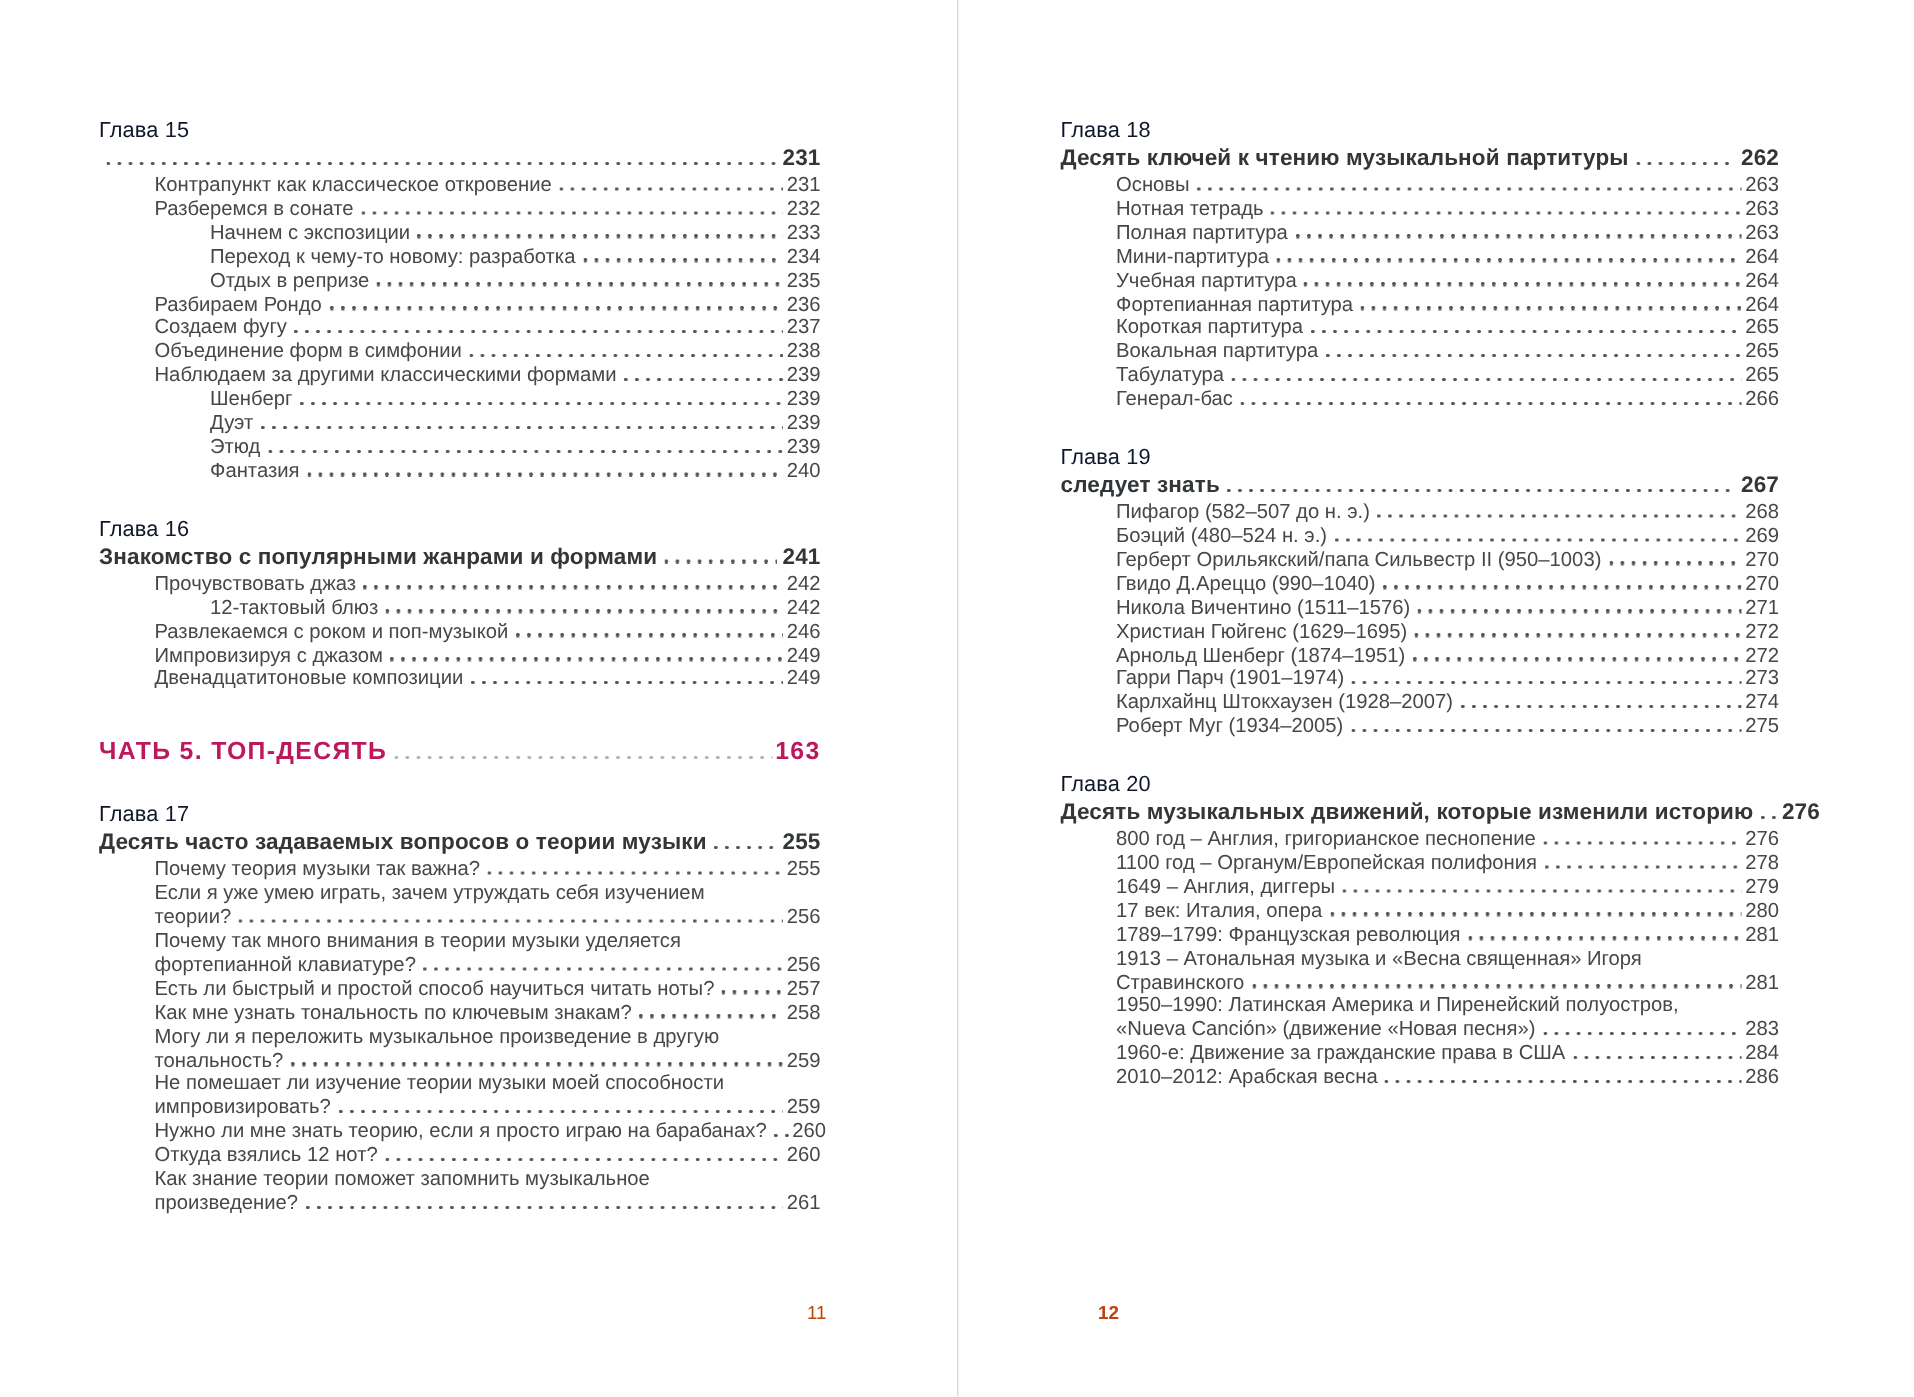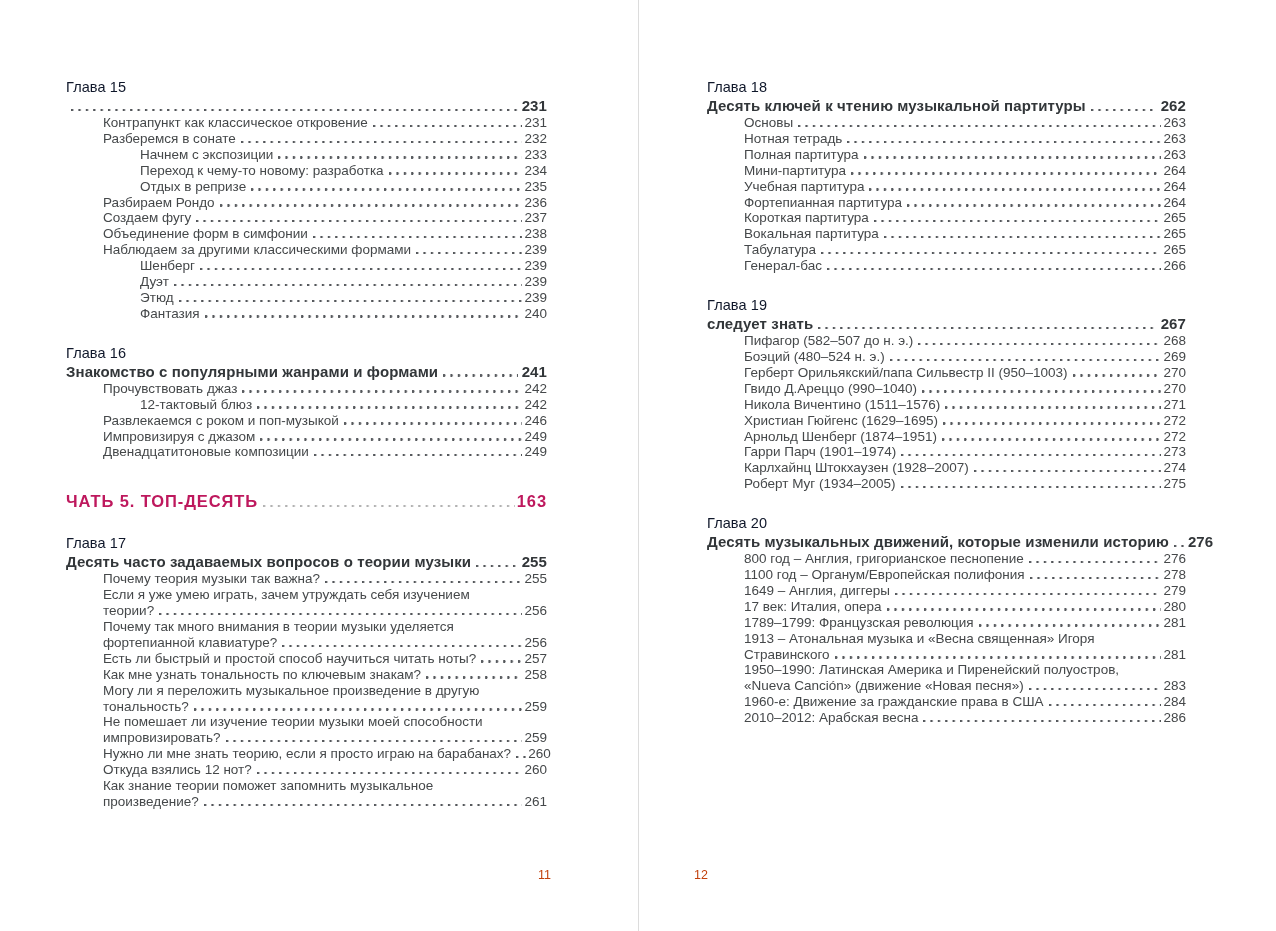--- a/index.html
+++ b/index.html
@@ -62,21 +62,21 @@
   .part-row {
     font-size: 16.5px; line-height: 21px; font-weight: 600;
     letter-spacing: 0.9px; color: #be185d;
   }
 
   .folio {
     position: absolute; top: 848px;
     font-size: 12.5px; color: #c2410c; margin-top: 20px;
   }
   .folio.left-folio  { left: 531px; width: 20px; text-align: right; }
-  .folio.right-folio { left: 694px; width: 20px; text-align: left; }
+  .folio.right-folio { left: 729px; width: 20px; text-align: center; font-weight: bold; }
 </style>
 </head>
 <body>
 
 <main>
   <div class="gutter"></div>
   <section class="page left">
       <div class="section-block">
         <div class="kicker">Глава 15</div>
         <div class="row title-row">

